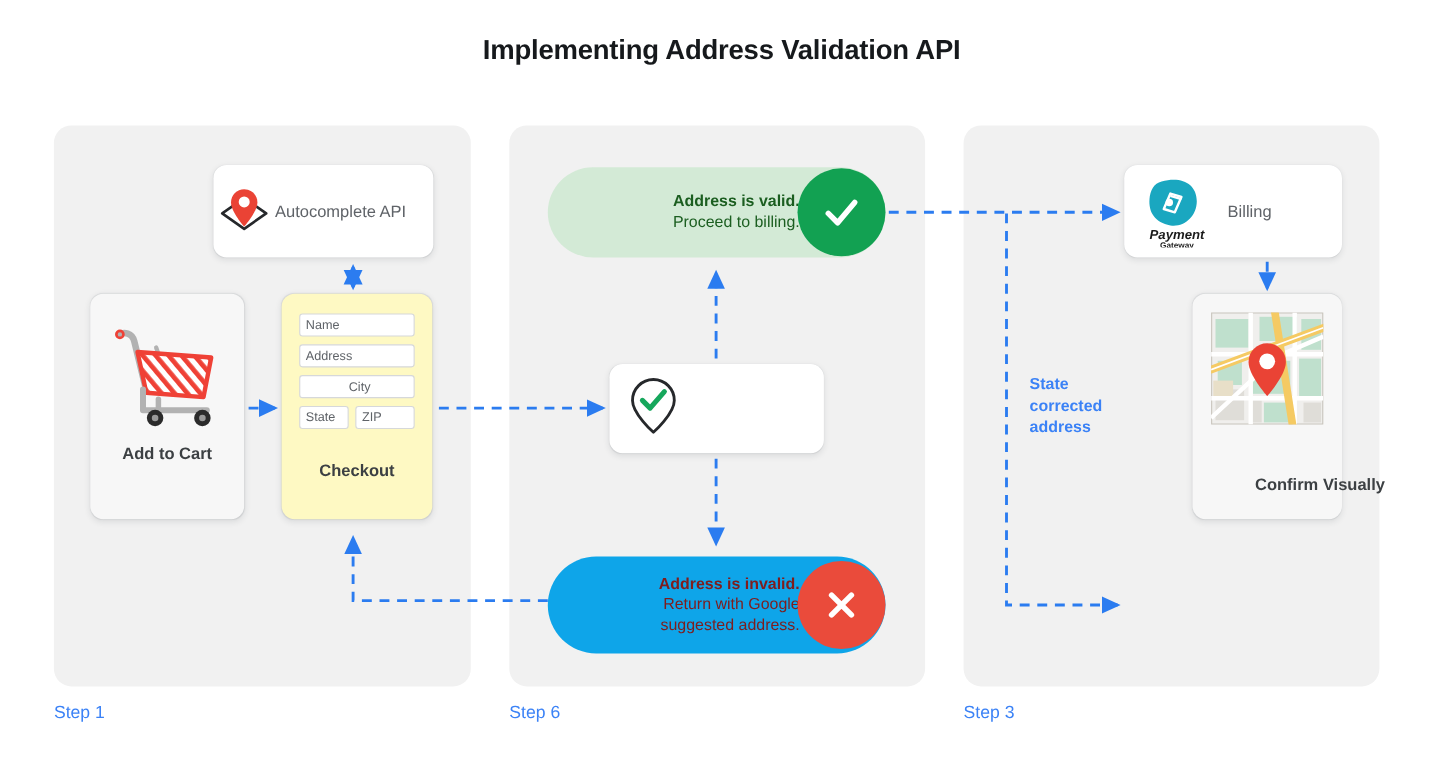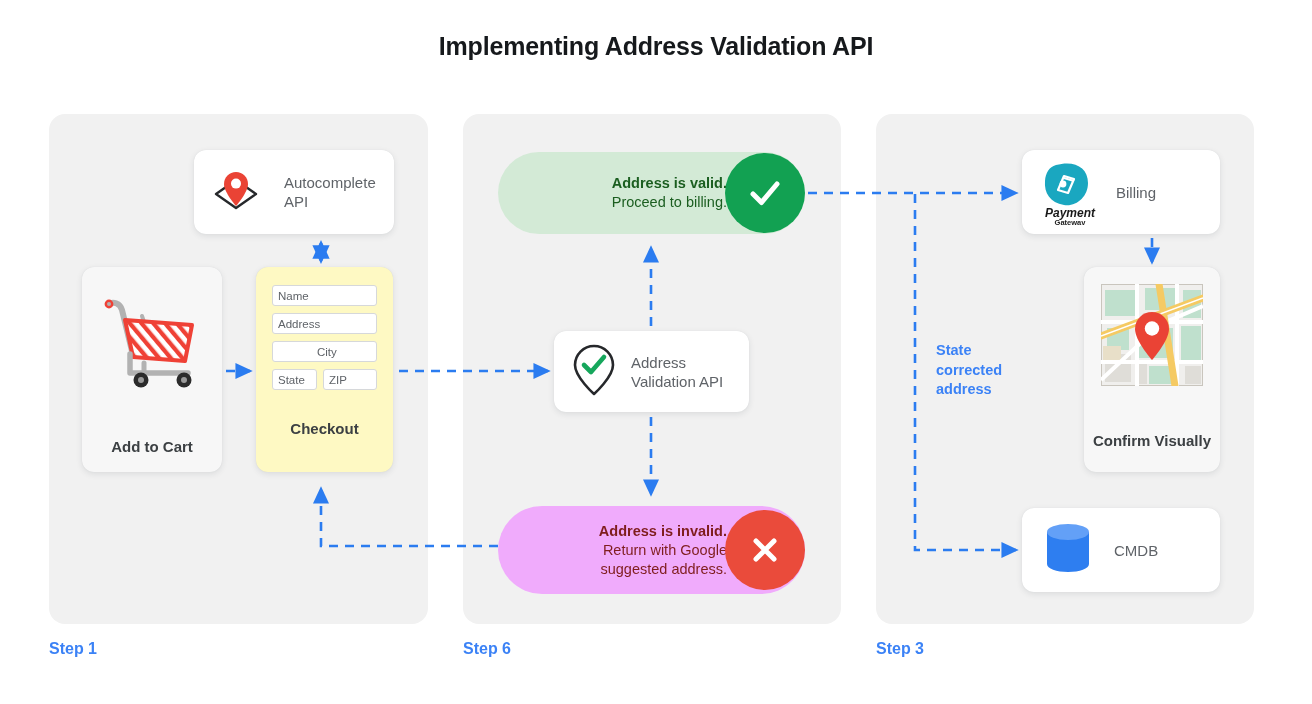--- a/index.html
+++ b/index.html
@@ -18,46 +18,46 @@
     letter-spacing: -0.2px;
   }
 
   .panel {
     position: absolute;
     background: #f1f1f1;
     border-radius: 16px;
   }
   .step-label {
     position: absolute;
-    font-size: 16px; font-weight: bold; color: #3b82f6;
+    font-size: 16px; font-weight: normal; color: #3b82f6;
   }
 
   .card {
     position: absolute;
     background: #ffffff;
     border-radius: 12px;
     box-shadow: 0 2px 6px rgba(30,35,45,0.10), 0 0 1px rgba(30,35,45,0.10);
   }
   .card-label {
     color: #5f6368; font-size: 15px; line-height: 19px;
   }
   .card-caption {
     position: absolute; left: 0; width: 100%;
     text-align: center; font-size: 15px; font-weight: bold;
     color: #3c4043; line-height: 19px;
   }
 
   
   #card-autocomplete { left: 194px; top: 150px; width: 200px; height: 84px;
-    display: flex; align-items: center; padding-left: 14px; gap: 20px; }
+    display: flex; align-items: center; gap: 0; }
 
   
   #card-cart { left: 82px; top: 267px; width: 140px; height: 205px;
     background: #f7f7f7; }
-  #card-cart .card-caption { bottom: 16px; }
+  #card-cart .card-caption { bottom: 50px; }
 
   
   #card-checkout { left: 256px; top: 267px; width: 137px; height: 205px;
     background: #fef9c3; }
   #card-checkout .card-caption { bottom: 34px; }
   .field {
     position: absolute;
     background: #ffffff;
     border: 1px solid #d6d8da;
     border-radius: 3px;
@@ -68,21 +68,21 @@
 
   
   .pill {
     position: absolute;
     border-radius: 60px;
     display: flex; align-items: center;
   }
   #pill-valid { left: 498px; top: 152px; width: 307px; height: 82px;
     background: #d3ead6; }
   #pill-invalid { left: 498px; top: 506px; width: 307px; height: 88px;
-    background: #f0abfc; }
+    background: #0ea5e9; }
   .pill-text {
     flex: 1; text-align: right; padding-right: 78px;
     font-size: 14.5px; line-height: 19px;
   }
   #pill-valid .pill-text { color: #1b5e20; }
   #pill-invalid .pill-text { color: #7f1d1d; }
   .pill-text b { font-weight: bold; }
   .badge {
     position: absolute; right: 0px; top: 50%;
     transform: translateY(-50%);
@@ -94,21 +94,21 @@
 
   
   #card-validation { left: 554px; top: 331px; width: 195px; height: 81px;
     display: flex; align-items: center; padding-left: 16px; gap: 13px; }
 
   
   #card-billing { left: 1022px; top: 150px; width: 198px; height: 84px;
     display: flex; align-items: center; padding-left: 14px; gap: 10px; }
   #card-map { left: 1084px; top: 267px; width: 136px; height: 205px;
     background: #f7f7f7; }
-  #card-map .card-caption { bottom: 22px; }
+  #card-map .card-caption { bottom: 22px; margin-left: 48px; }
   #card-cmdb { left: 1022px; top: 508px; width: 198px; height: 84px;
     display: flex; align-items: center; padding-left: 22px; gap: 22px; }
 
   .store-label {
     position: absolute; left: 936px; top: 341px;
     font-size: 14.5px; font-weight: bold; color: #3b82f6;
     line-height: 19.5px;
   }
 
   svg.overlay { position: absolute; left: 0; top: 0; width: 1312px; height: 704px;
@@ -226,21 +226,20 @@
   </div>
 
   <div class="card" id="card-validation">
     <span>
       <svg width="48" height="58" viewBox="0 0 48 58">
         <path d="M24,5 C13.5,5 5,13.5 5,24 C5,36 24,53 24,53 C24,53 43,36 43,24
                  C43,13.5 34.5,5 24,5 Z" fill="none" stroke="#26282b" stroke-width="2.6" stroke-linejoin="round"></path>
         <path d="M14,24 L21,31 L34,16" fill="none" stroke="#16a75c" stroke-width="4.6" stroke-linecap="round" stroke-linejoin="round"></path>
       </svg>
     </span>
-    <span class="card-label">Address Validation API</span>
   </div>
 
   <div class="card" id="card-billing">
     <span style="position:relative;width:70px;height:66px;display:inline-block;">
       <svg width="70" height="66" viewBox="0 0 70 66">
         <path d="M20,6 C38,1 52,8 52,24 C52,38 40,48 28,46 C14,43.5 8,34 9,22
                  C9.6,14 13,7.8 20,6 Z" fill="#1aa7c0"></path>
         <g fill="none" stroke="#ffffff" stroke-width="2.2" stroke-linejoin="round">
           <path d="M22,31 L28,17 L38,20 L32,34 Z"></path>
           <path d="M28,19 L38,22"></path>
@@ -289,29 +288,20 @@
         <path d="M51,28 C41.5,28 34,35.5 34,45 C34,57 51,76 51,76 C51,76 68,57 68,45
                  C68,35.5 60.5,28 51,28 Z" fill="#ea4335"></path>
         <circle cx="51" cy="44.5" r="7.2" fill="#ffffff"></circle>
       </svg>
     </span>
     <div class="card-caption">
       <span>Confirm Visually</span>
     </div>
   </div>
 
-  <div class="card" id="card-cmdb">
-    <span>
-      <svg width="48" height="56" viewBox="0 0 48 56">
-        <path d="M3,12 L3,44 C3,48.5 12.4,52 24,52 C35.6,52 45,48.5 45,44 L45,12 Z" fill="#2e7ef0"></path>
-        <ellipse cx="24" cy="12" rx="21" ry="8" fill="#63a0f7"></ellipse>
-      </svg>
-    </span>
-    <span class="card-label">CMDB</span>
-  </div>
 
   <div class="store-label">
     <span>State</span><br>
     <span>corrected</span><br>
     <span>address</span>
   </div>
 
 </div>
 
 </body></html>

